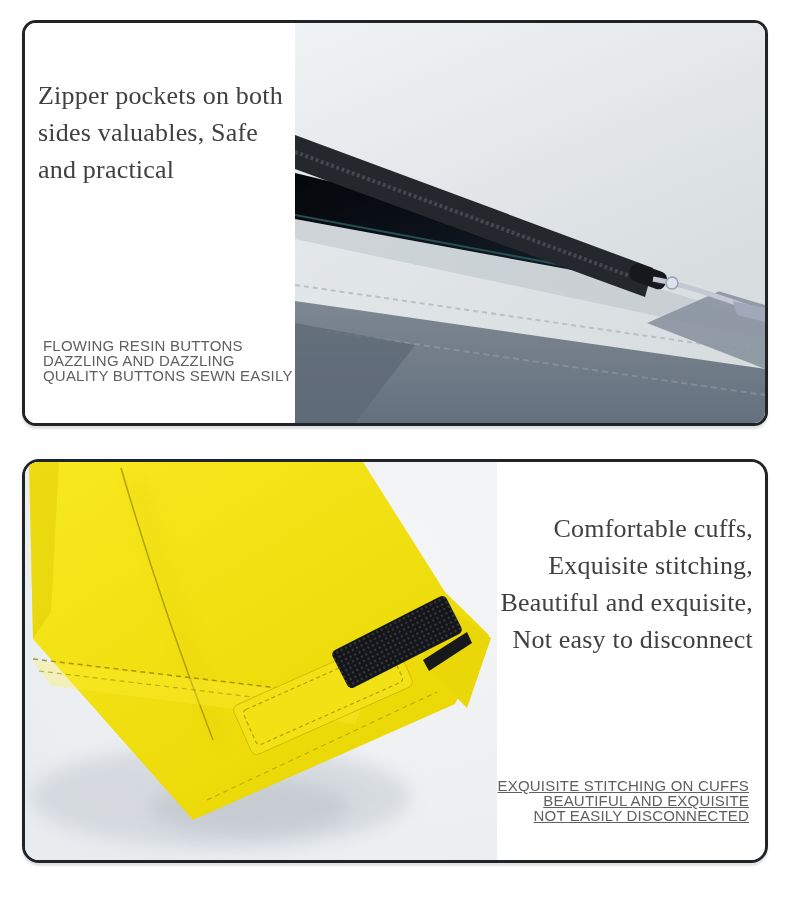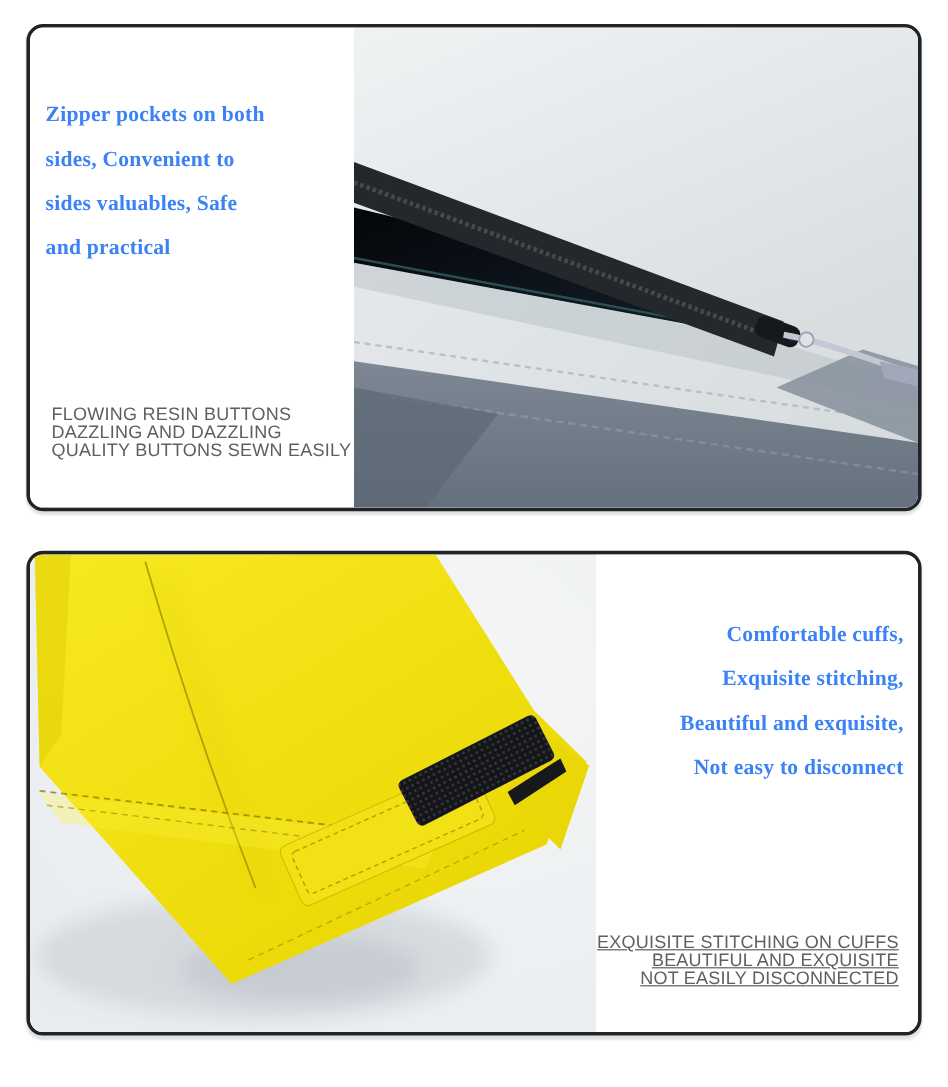--- a/index.html
+++ b/index.html
@@ -6,34 +6,34 @@
   .canvas{
     position:relative;width:790px;height:906px;background:#ffffff;
     font-family:"Liberation Sans","DejaVu Sans",sans-serif;overflow:hidden;
   }
   .panel{
     position:absolute;left:22px;width:746px;background:#ffffff;
     border:3px solid #212427;border-radius:14px;box-sizing:border-box;
     overflow:hidden;box-shadow:0 3px 2px rgba(0,0,0,0.12);
   }
   .panel-top{top:20px;height:406px;}
-  .panel-bottom{top:459px;height:404px;}
+  .panel-bottom{top:459px;height:404px;border-radius:17px;}
 
   .text-col{position:absolute;top:0;bottom:0;background:#ffffff;}
   .panel-top .text-col{left:0;width:270px;}
   .panel-bottom .text-col{left:472px;right:0;}
 
   .photo{position:absolute;top:0;bottom:0;}
   .panel-top .photo{left:270px;right:0;}
   .panel-bottom .photo{left:0;width:472px;}
   .photo svg{display:block;width:100%;height:100%;}
 
   .headline{
     position:absolute;margin:0;font-family:"Liberation Serif","DejaVu Serif",serif;
-    font-weight:700;font-size:18px;line-height:37px;color:#3b82f6;letter-spacing:0.2px;
+    font-weight:400;font-size:26px;line-height:37px;color:#404040;letter-spacing:0.2px;
   }
   .headline span{display:block;white-space:nowrap;}
   .headline-left{left:13px;top:54px;text-align:left;}
   .headline-right{right:12px;top:48px;text-align:right;}
 
   .caption{
     position:absolute;margin:0;font-size:15px;line-height:15px;color:#5f5f5f;
     letter-spacing:0.2px;
   }
   .caption span{display:block;white-space:nowrap;}
@@ -43,21 +43,20 @@
 </head>
 <body>
 
 <div class="canvas">
 
   <section class="panel panel-top">
 
     <div class="text-col">
       <h2 class="headline headline-left">
         <span>Zipper pockets on both</span>
-        <span>sides, Convenient to</span>
         <span>sides valuables, Safe</span>
         <span>and practical</span>
       </h2>
       <p class="caption caption-left">
         <span>FLOWING RESIN BUTTONS</span>
         <span>DAZZLING AND DAZZLING</span>
         <span>QUALITY BUTTONS SEWN EASILY</span>
       </p>
     </div>
 

